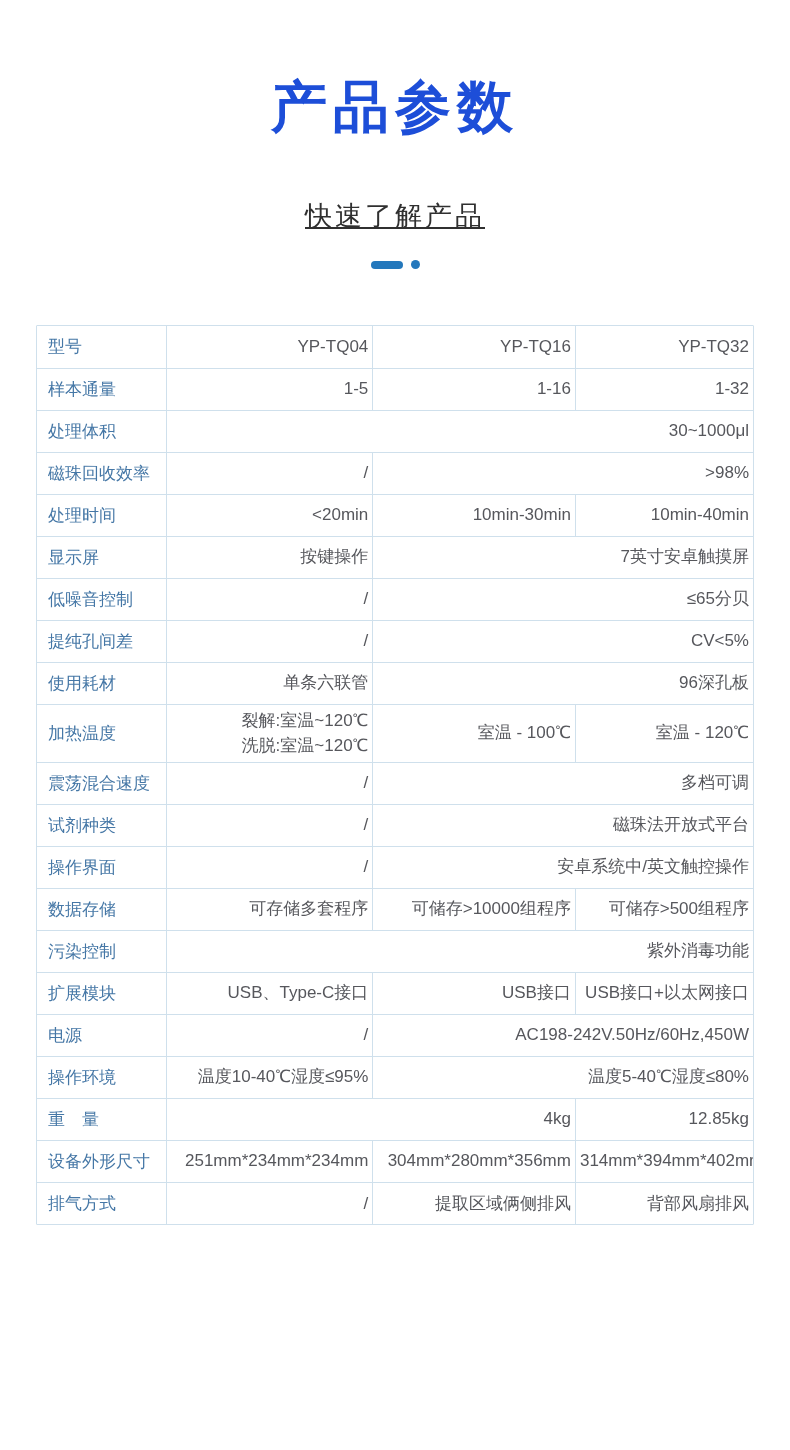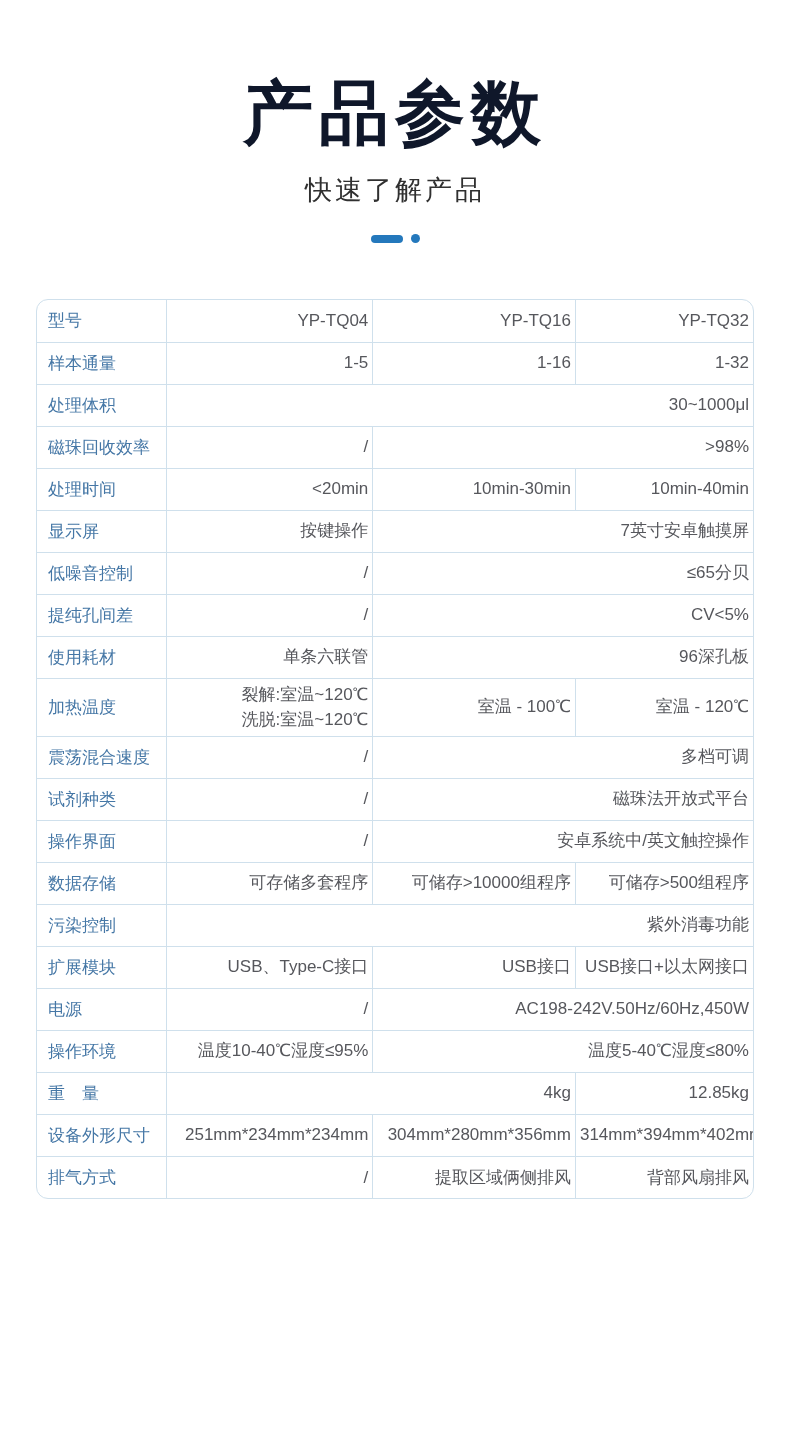--- a/index.html
+++ b/index.html
@@ -6,42 +6,43 @@
   body{
     width:790px;height:1450px;
     background:#ffffff;
     font-family:"Liberation Sans", sans-serif;
     overflow:hidden;
   }
   .header{text-align:center;padding-top:78px;}
   .page-title{
     font-family:"DejaVu Serif", serif;
     font-weight:900;
-    font-size:70px;
+    font-size:56px;
     line-height:1;
-    color:#0f172a;
+    color:#1d4ed8;
     letter-spacing:6px;
   }
   .page-subtitle{
-    margin-top:24px;
+    margin-top:64px;
     font-size:27px;
     color:#303030;
     letter-spacing:3px;
+    text-decoration:underline;
   }
   .divider{
     margin-top:26px;
     display:flex;justify-content:center;align-items:center;gap:8px;
   }
   .divider .dash{width:32px;height:8px;border-radius:4px;background:#2478bc;}
   .divider .dot{width:9px;height:9px;border-radius:50%;background:#2478bc;}
   .table-wrap{
     width:718px;
     margin:56px auto 0;
     border:1px solid #cfe0ec;
-    border-radius:12px;
+    border-radius:1px;
     overflow:hidden;
     box-sizing:border-box;
   }
   table{width:100%;border-collapse:collapse;table-layout:fixed;}
   col.c-label{width:18.1%;}
   col.c1{width:28.8%;}
   col.c2{width:28.3%;}
   col.c3{width:24.8%;}
   th,td{
     border-right:1px solid #cfe0ec;

